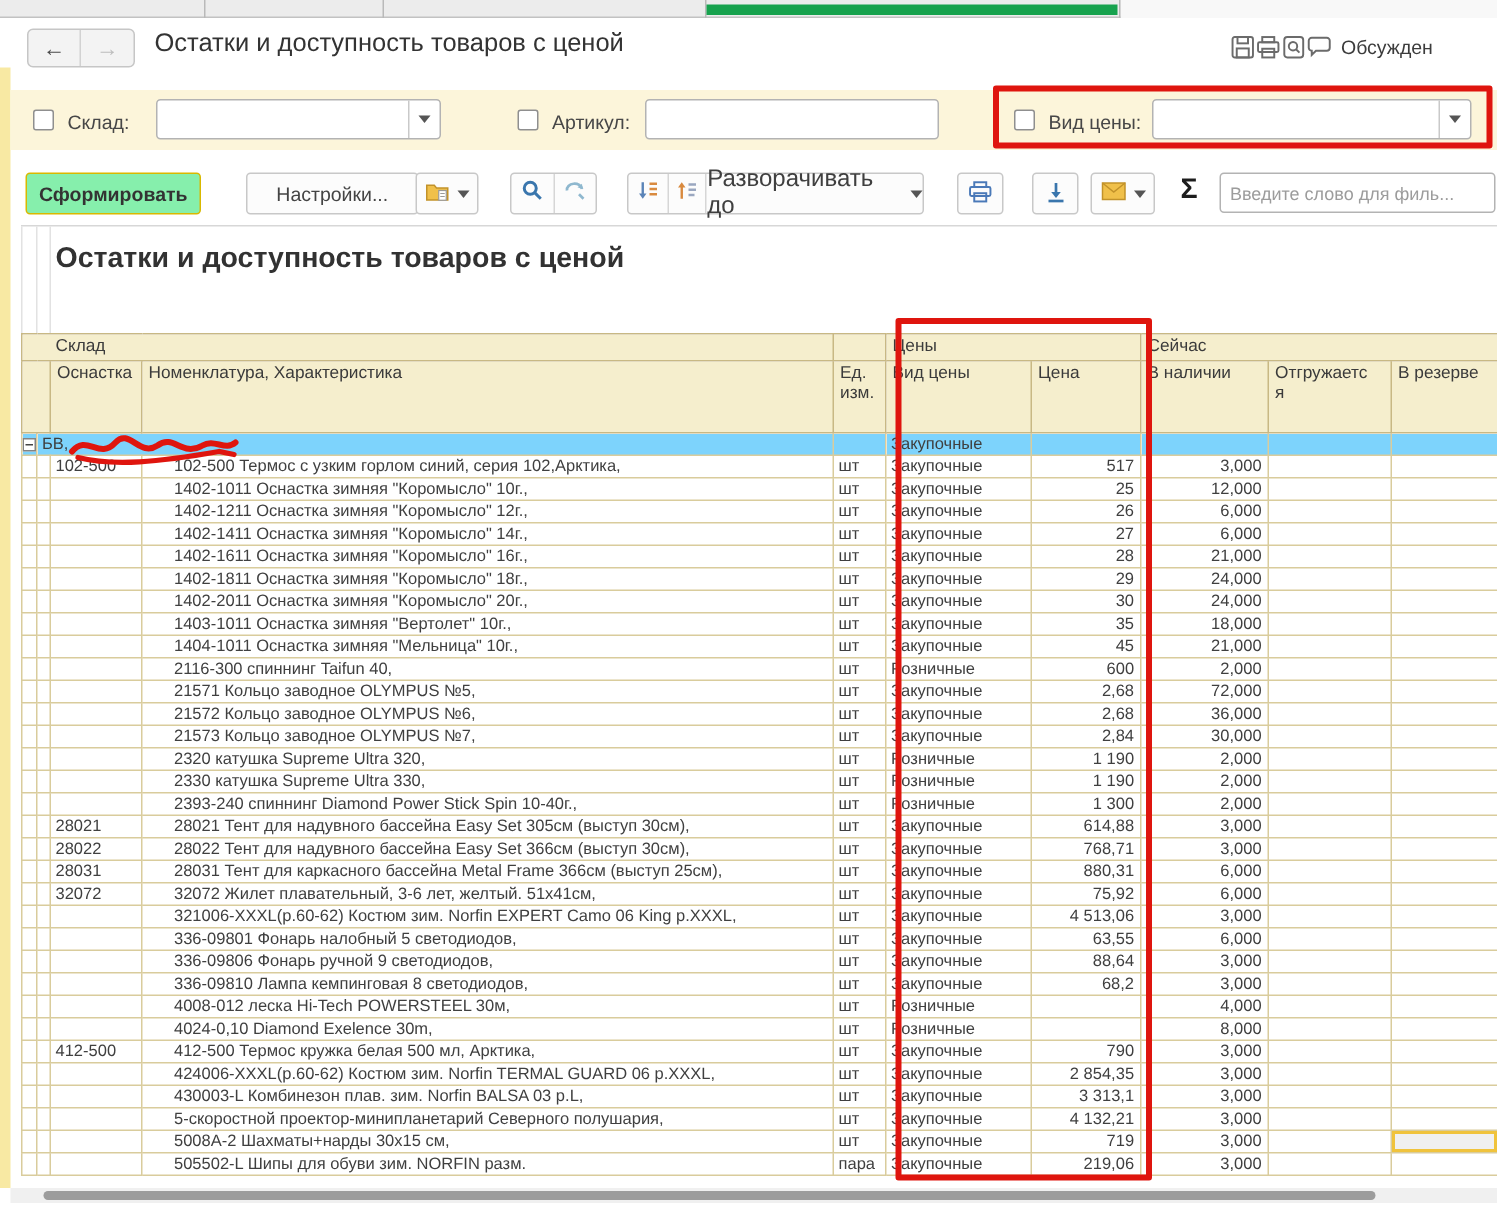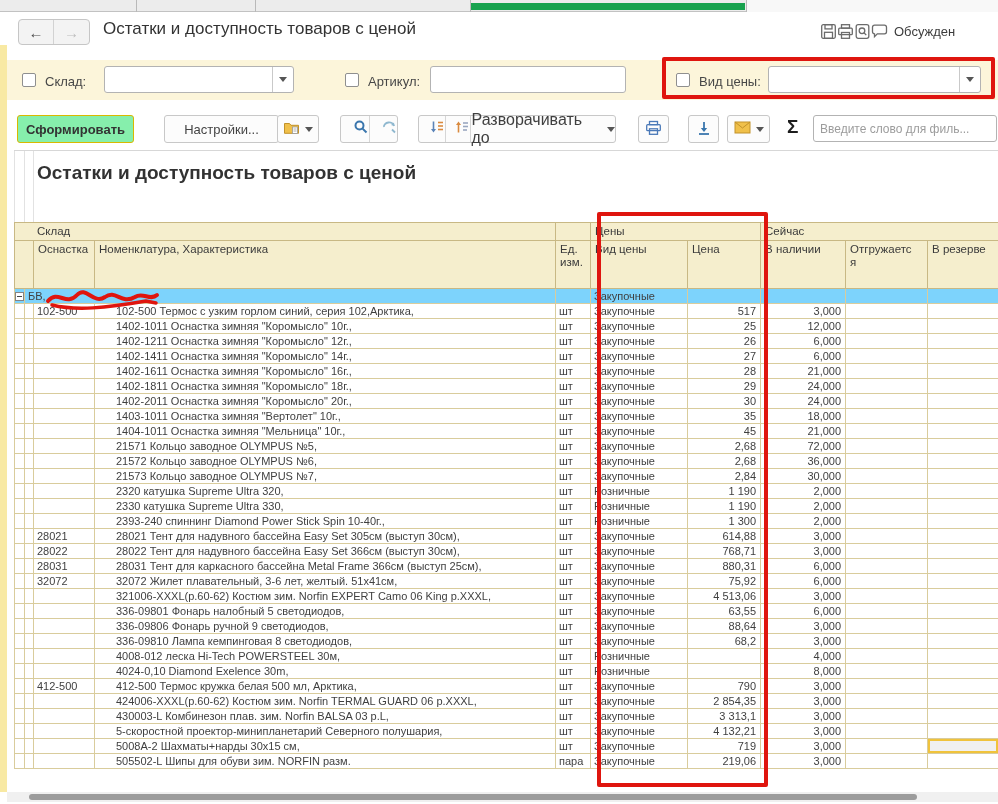--- a/index.html
+++ b/index.html
@@ -33,21 +33,21 @@
   .combo { position:absolute; height:27px; background:#fff; border:1px solid #b3b3b3; border-radius:3px; }
   .combo .dd { position:absolute; right:0; top:0; width:21px; height:100%; border-left:1px solid #c9c9c9; display:flex; align-items:center; justify-content:center; }
   .tri-down { width:0; height:0; border-left:4px solid transparent; border-right:4px solid transparent; border-top:5px solid #555; }
   .text-input { position:absolute; height:27px; background:#fff; border:1px solid #b3b3b3; border-radius:3px; font-family:"Liberation Sans",sans-serif; font-size:12px; color:#333; padding:0 6px; }
   .text-input::placeholder { color:#9c9c9c; }
   
   .btn { position:absolute; height:28px; border:1px solid #c8c8c8; border-radius:3px; background:#fcfcfc;
     display:flex; align-items:center; justify-content:center; font-size:13px; color:#444; gap:5px; }
   .btn-generate { background:#86efac; border-color:#d9b800; font-weight:bold; color:#333; }
   .btn-group { position:absolute; height:28px; border:1px solid #c8c8c8; border-radius:3px; background:#fcfcfc; display:flex; }
-  .btn-seg { display:flex; align-items:center; justify-content:flex-end; height:100%; }
+  .btn-seg { display:flex; align-items:center; justify-content:center; height:100%; }
   .btn-seg + .btn-seg { border-left:1px solid #d6d6d6; }
   .sigma { position:absolute; font-size:19px; font-weight:bold; color:#1d1d1d; }
   
   .sheet-topline { position:absolute; left:14px; top:150px; width:984px; height:1px; background:#d7d7d7; }
   .guide { position:absolute; top:151px; width:1px; height:71px; background:#e2e2e2; }
   .report-title { position:absolute; left:37px; top:162px; font-size:19px; font-weight:bold; color:#323232; white-space:nowrap; }
   .table-clip { position:absolute; left:14px; top:222px; width:984px; height:570px; overflow:hidden; }
   table.report { border-collapse:collapse; table-layout:fixed; width:984px; font-size:11px; color:#3f3f3f; }
   table.report td { border:1px solid #d9cc9c; overflow:hidden; white-space:nowrap; padding:0 3px; height:15px; line-height:13px; vertical-align:middle; }
   tr.hrow td { background:#f5eecd; border-color:#c8b884; vertical-align:top; font-size:11.5px; color:#3b3b3b; padding:2px 4px; white-space:normal; line-height:13px; }
@@ -403,20 +403,32 @@
             <td class="ptype">Закупочные</td>
             <td class="num">45</td>
             <td class="num">21,000</td>
             <td class="num"></td>
             <td class="num"></td>
           </tr>
           <tr>
             <td class="exp"></td>
             <td class="exp"></td>
             <td class="art"></td>
+            <td class="nom">2116-300 спиннинг Taifun 40,</td>
+            <td class="unit">шт</td>
+            <td class="ptype">Розничные</td>
+            <td class="num">600</td>
+            <td class="num">2,000</td>
+            <td class="num"></td>
+            <td class="num"></td>
+          </tr>
+          <tr>
+            <td class="exp"></td>
+            <td class="exp"></td>
+            <td class="art"></td>
             <td class="nom">21571 Кольцо заводное OLYMPUS №5,</td>
             <td class="unit">шт</td>
             <td class="ptype">Закупочные</td>
             <td class="num">2,68</td>
             <td class="num">72,000</td>
             <td class="num"></td>
             <td class="num"></td>
           </tr>
           <tr>
             <td class="exp"></td>

